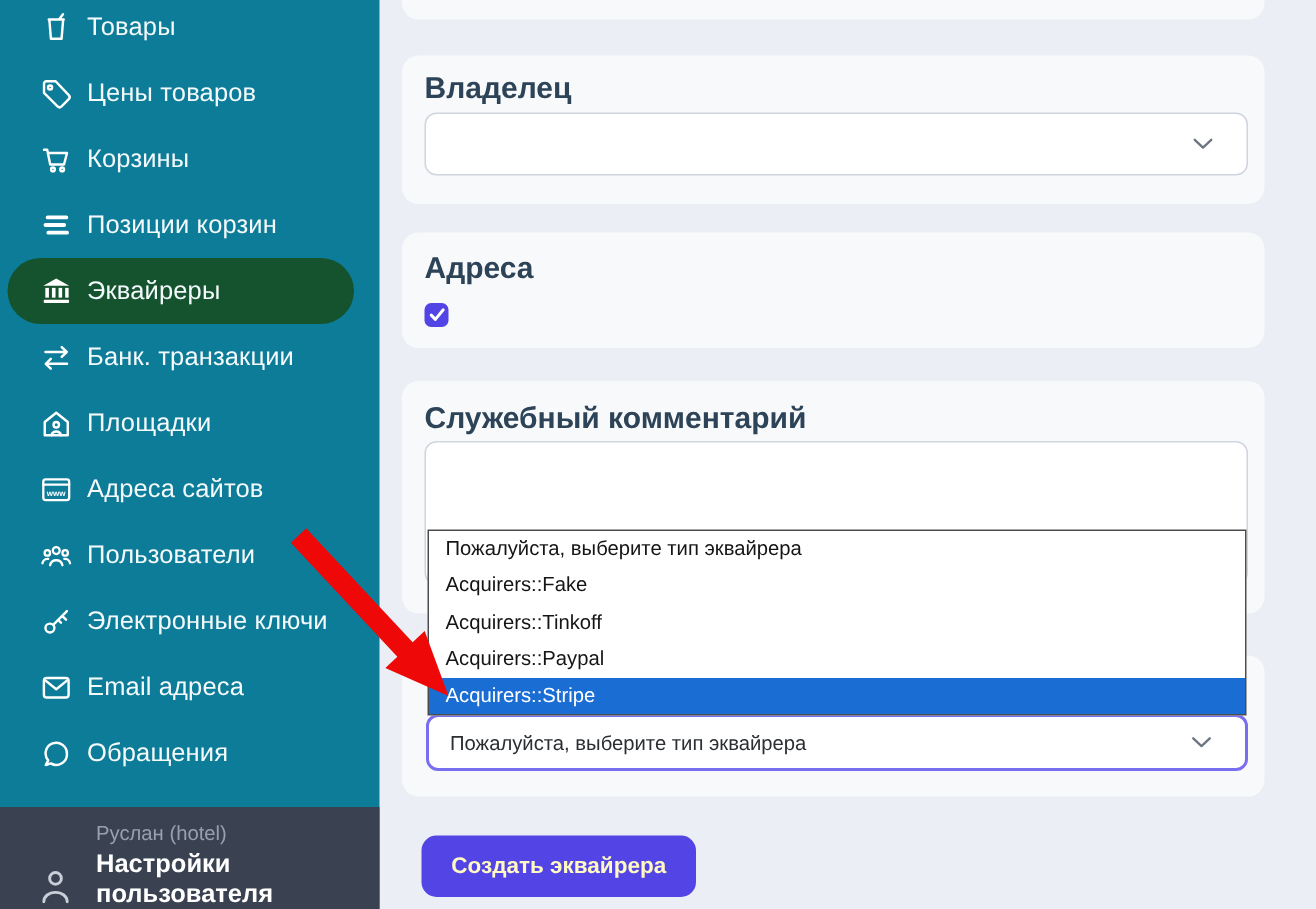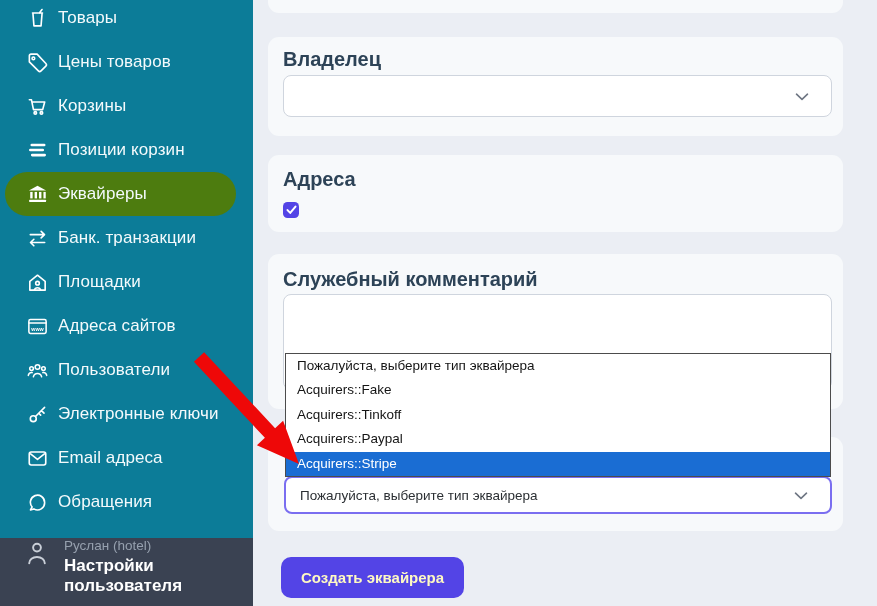--- a/index.html
+++ b/index.html
@@ -14,29 +14,29 @@
   .sidebar {
     position: absolute; left:0; top:0; width:253px; height:606px;
     background: #0C7C98; z-index: 2;
   }
   .nav { margin-top: -4px; }
   .nav-item {
     display: flex; align-items: center; gap: 9px;
     height: 44px; margin: 0 17px 0 5px; padding-left: 20px;
     border-radius: 9px; cursor: pointer;
   }
-  .nav-item.selected { background: #4d7c0f; border-radius: 22px; }
+  .nav-item.selected { background: #14532d; border-radius: 22px; }
   .nav-item .icon { width: 24px; height: 24px; flex: 0 0 24px; display:flex; align-items:center; justify-content:center; }
   .nav-item .label {
     color: #F4FAFC; font-size: 17px; font-weight: 400; letter-spacing: .1px; white-space: nowrap;
   }
   .icon svg { display:block; }
   .user-panel {
     position: absolute; left:0; bottom:0; width:253px; height:68px;
-    background: #3A4252; display:flex; align-items:flex-start; gap:14px;
+    background: #3A4252; display:flex; align-items:flex-end; gap:14px;
     padding-left: 24px; cursor: pointer;
   }
   .user-name { color:#96A0AE; font-size:13.5px; margin-bottom:3px; }
   .user-settings { color:#FFFFFF; font-size:17px; font-weight:600; }
   
   .content { position:absolute; left:253px; top:0; width:624px; height:606px; }
   .card {
     position:absolute; left:15px; width:575px;
     background:#F7F9FB; border-radius:11px;
   }

